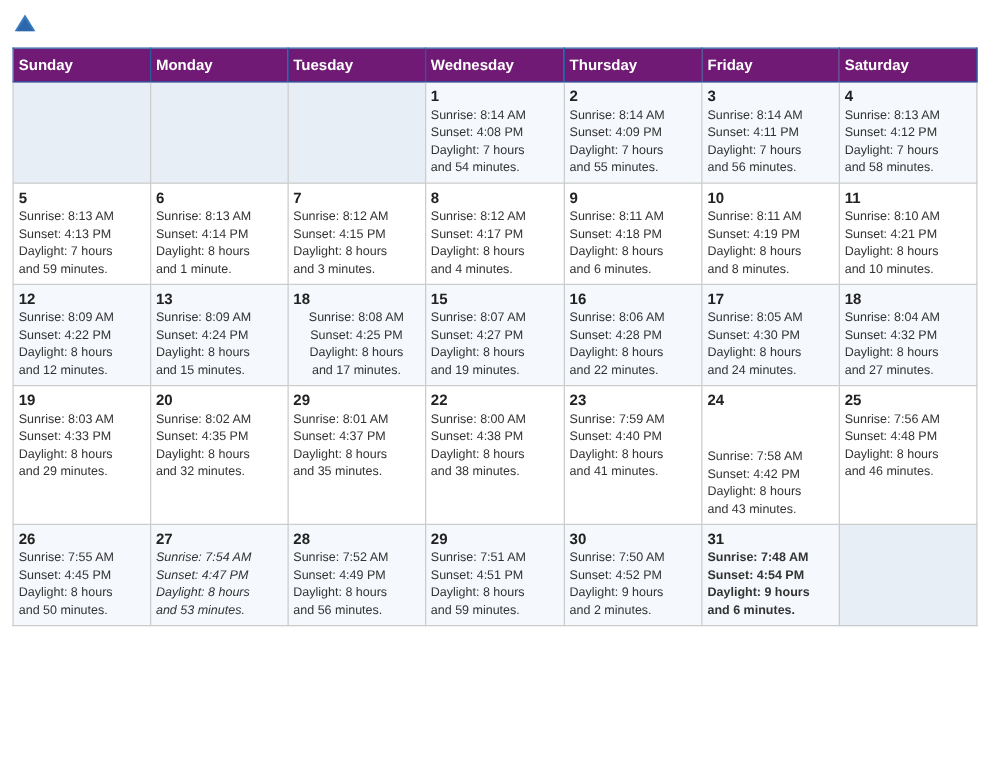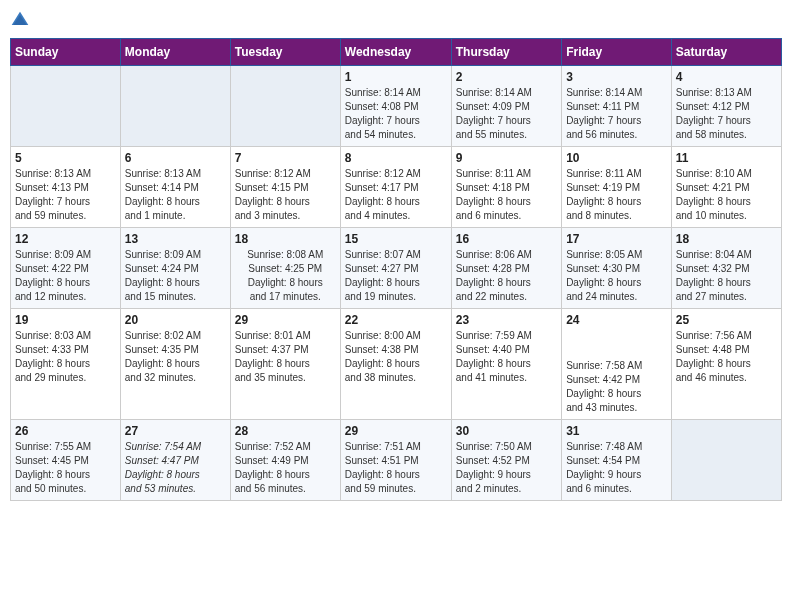--- a/index.html
+++ b/index.html
@@ -338,21 +338,21 @@
         </td>
         <td>
           <span class="day-number">30</span>
           <div class="cell-text" style="white-space: pre-line;">Sunrise: 7:50 AM
 Sunset: 4:52 PM
 Daylight: 9 hours
 and 2 minutes.</div>
         </td>
         <td>
           <span class="day-number">31</span>
-          <div class="cell-text" style="white-space: pre-line;">Sunrise: 7:48 AM
+          <div class="cell-text" style="white-space: pre-line; font-weight: bold;">Sunrise: 7:48 AM
 Sunset: 4:54 PM
 Daylight: 9 hours
 and 6 minutes.</div>
         </td>
         <td class="empty-cell"></td>
       </tr>
     </tbody>
 </table>
 
 </body></html>

